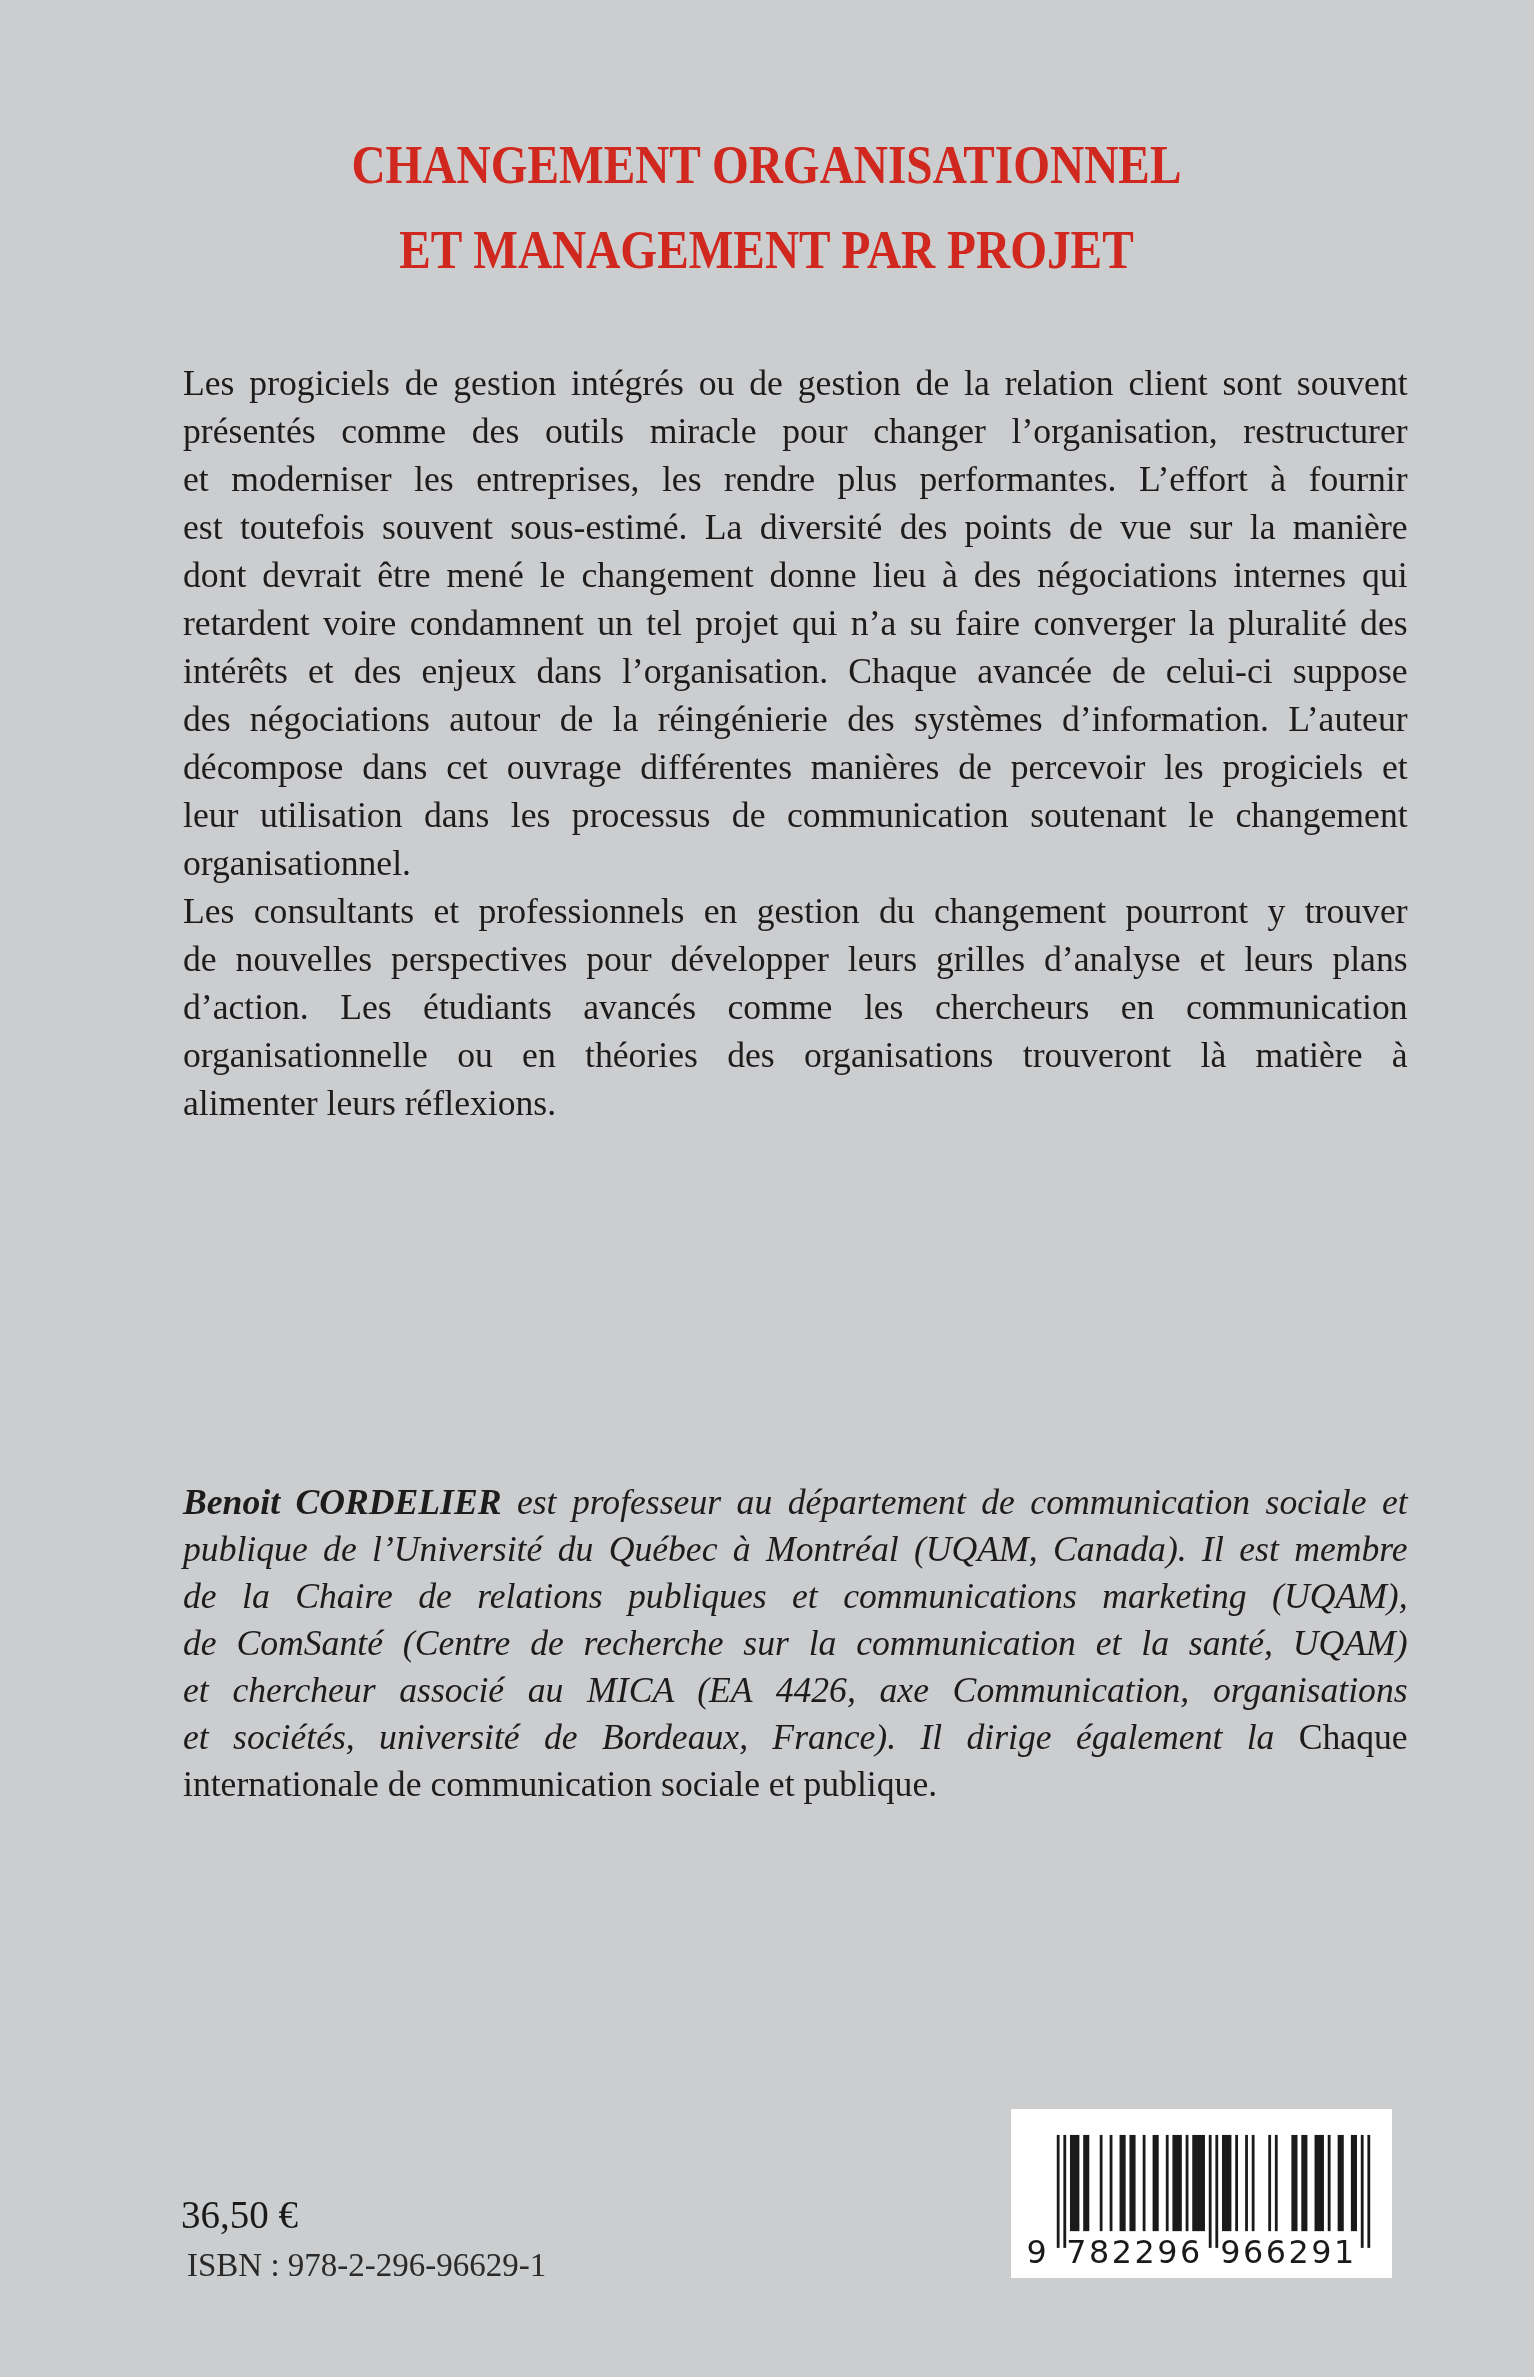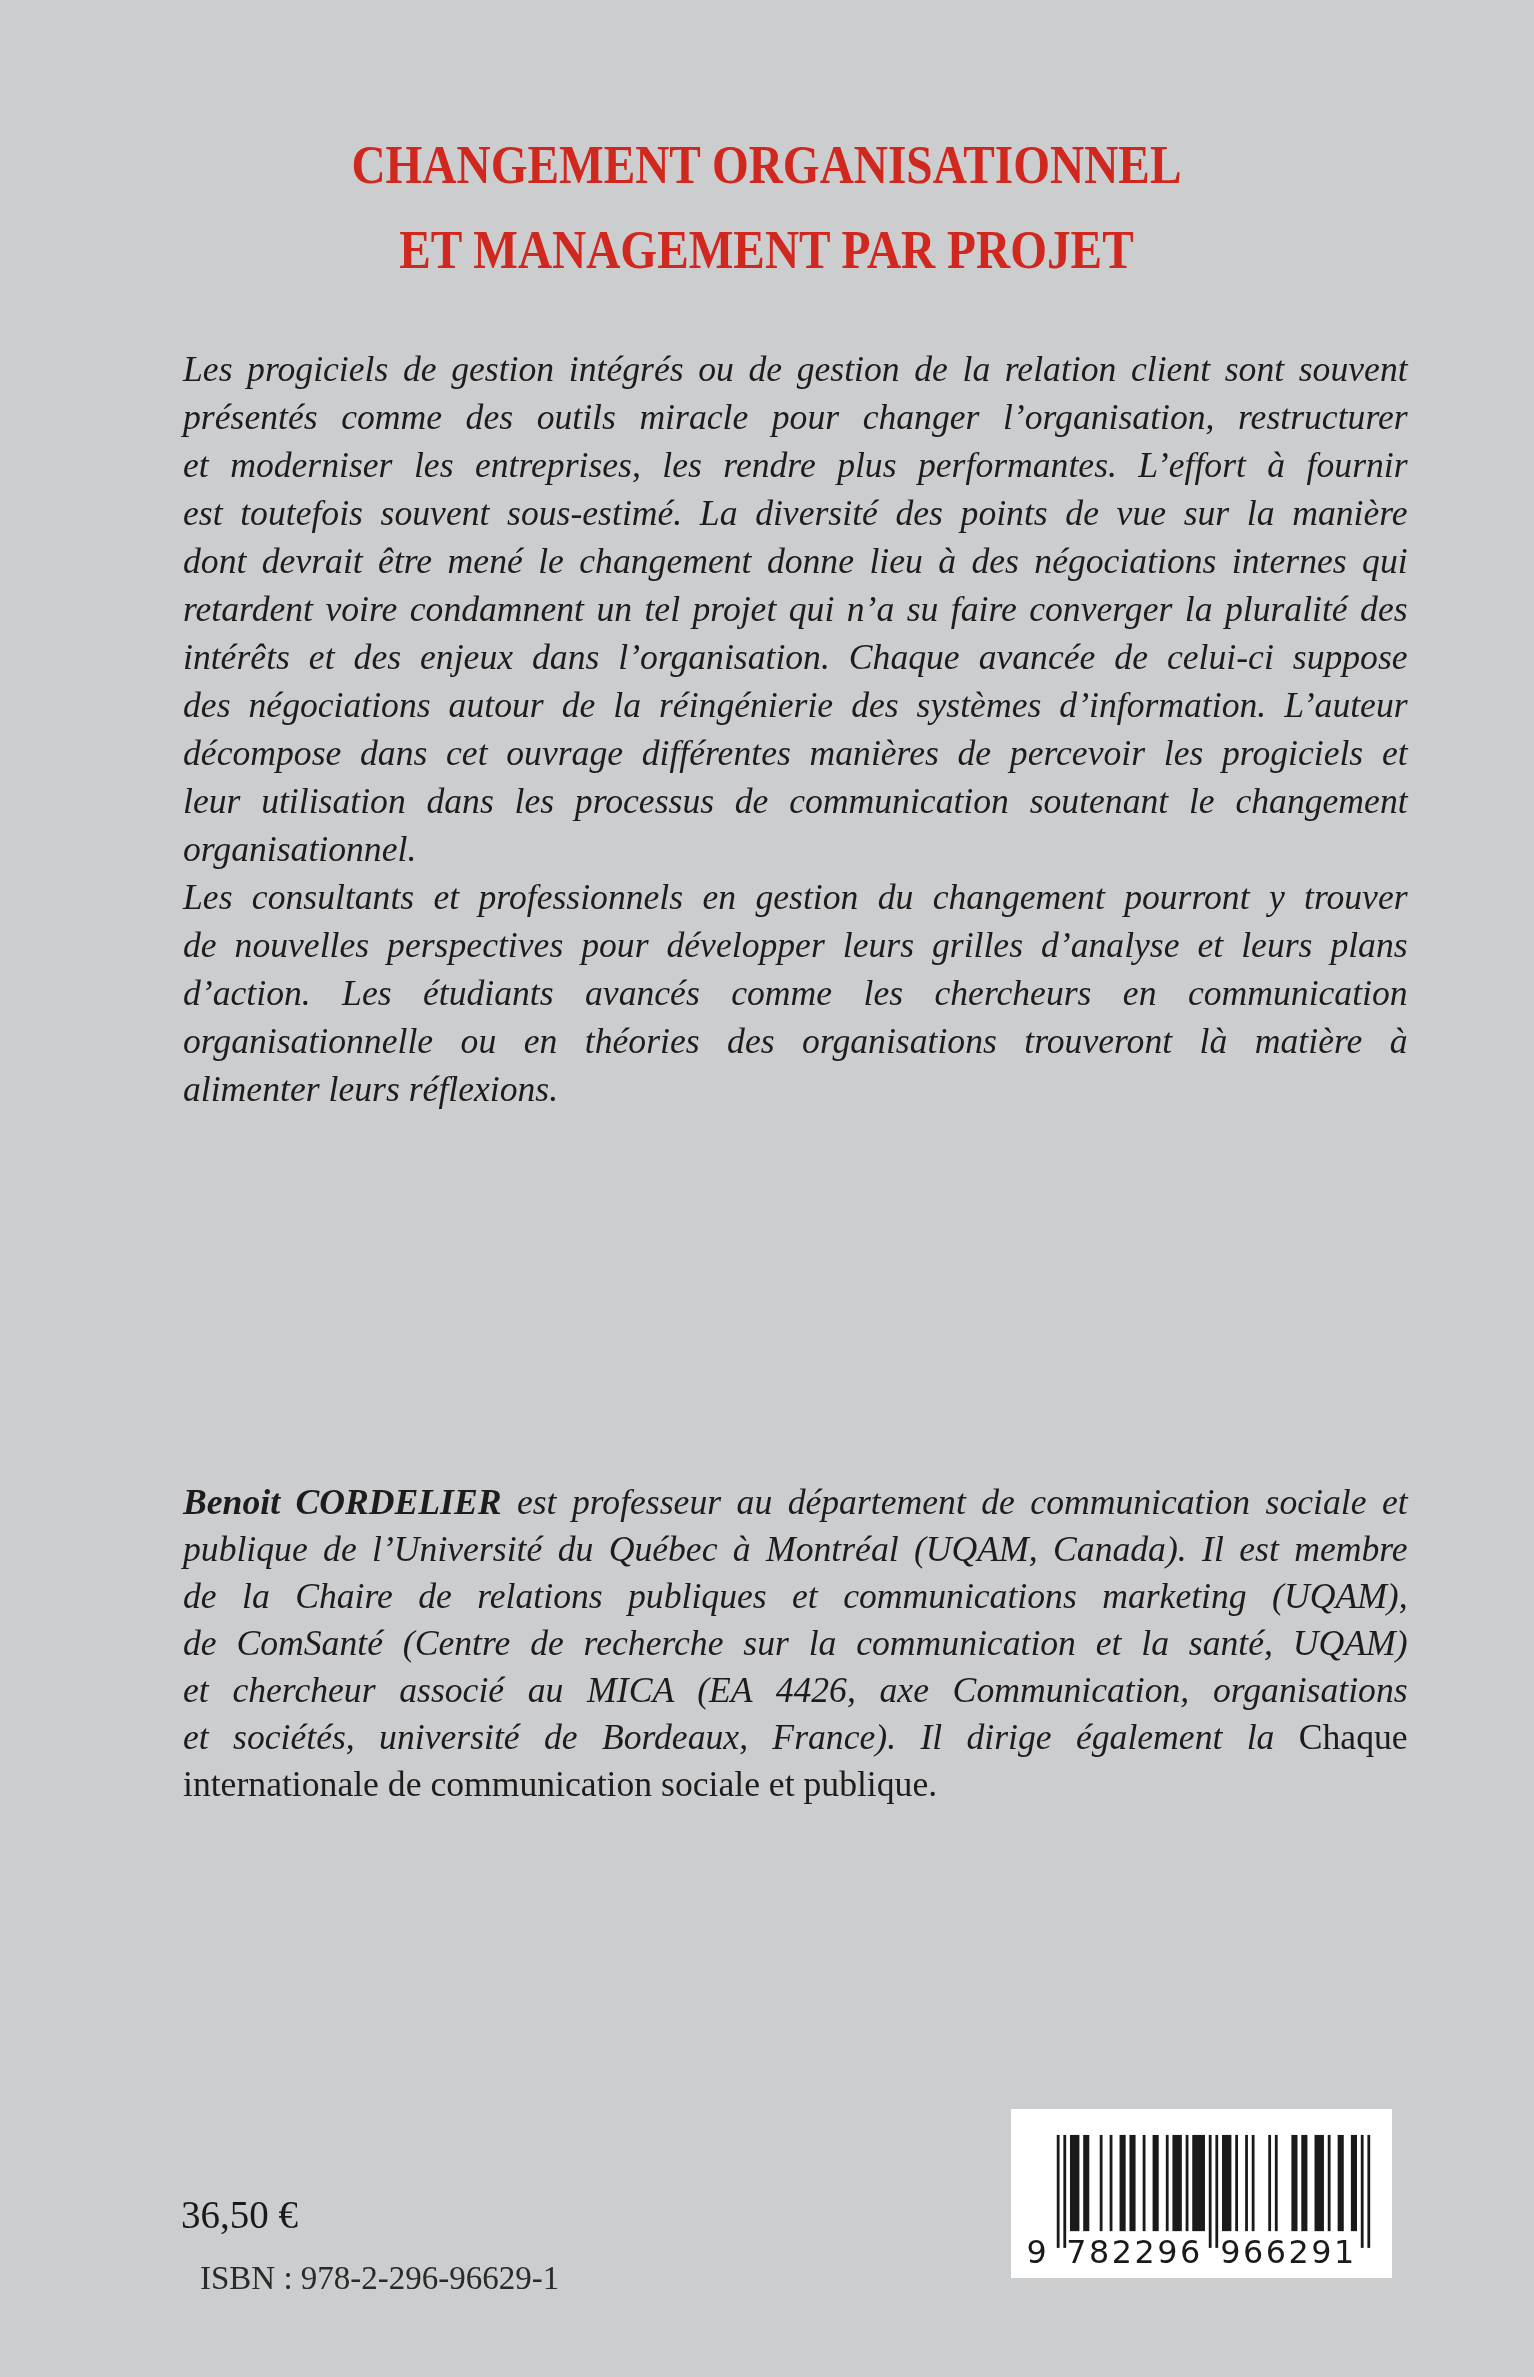--- a/index.html
+++ b/index.html
@@ -32,39 +32,39 @@
   .bio .line { height: 47px; line-height: 47px; font-style: italic; }
   .bio .upright { font-style: normal; }
   .bio .author { font-weight: bold; }
 
   .price {
     position: absolute; left: 181px; top: 2191px;
     font-size: 39px; line-height: 47px; margin: 0; color: #1a1a1a;
   }
   .isbn {
     position: absolute; left: 183px; top: 2240px;
-    font-size: 33px; line-height: 42px; margin: 17px; color: #2a2a2a;
+    font-size: 33px; line-height: 42px; margin: 4px; color: #2a2a2a;
   }
   .barcode-box {
     position: absolute; left: 1011px; top: 2109px; width: 381px; height: 169px;
     background: #ffffff;
   }
   .barcode-svg { position: absolute; left: 0; top: 0; }
 </style>
 </head>
 <body>
 
 <div class="title-wrap">
   <h1 class="title" style="top:0;">
     <span class="title-line">CHANGEMENT ORGANISATIONNEL</span>
     <span class="title-line">ET MANAGEMENT PAR PROJET</span>
   </h1>
 </div>
 
-<div class="para body-text" style="top:345px;font-style:italic;">
+<div class="para body-text" style="top:359px;">
   <span class="line">Les progiciels de gestion intégrés ou de gestion de la relation client sont souvent</span>
   <span class="line">présentés comme des outils miracle pour changer l’organisation, restructurer</span>
   <span class="line">et moderniser les entreprises, les rendre plus performantes. L’effort à fournir</span>
   <span class="line">est toutefois souvent sous-estimé. La diversité des points de vue sur la manière</span>
   <span class="line">dont devrait être mené le changement donne lieu à des négociations internes qui</span>
   <span class="line">retardent voire condamnent un tel projet qui n’a su faire converger la pluralité des</span>
   <span class="line">intérêts et des enjeux dans l’organisation. Chaque avancée de celui-ci suppose</span>
   <span class="line">des négociations autour de la réingénierie des systèmes d’information. L’auteur</span>
   <span class="line">décompose dans cet ouvrage différentes manières de percevoir les progiciels et</span>
   <span class="line">leur utilisation dans les processus de communication soutenant le changement</span>

